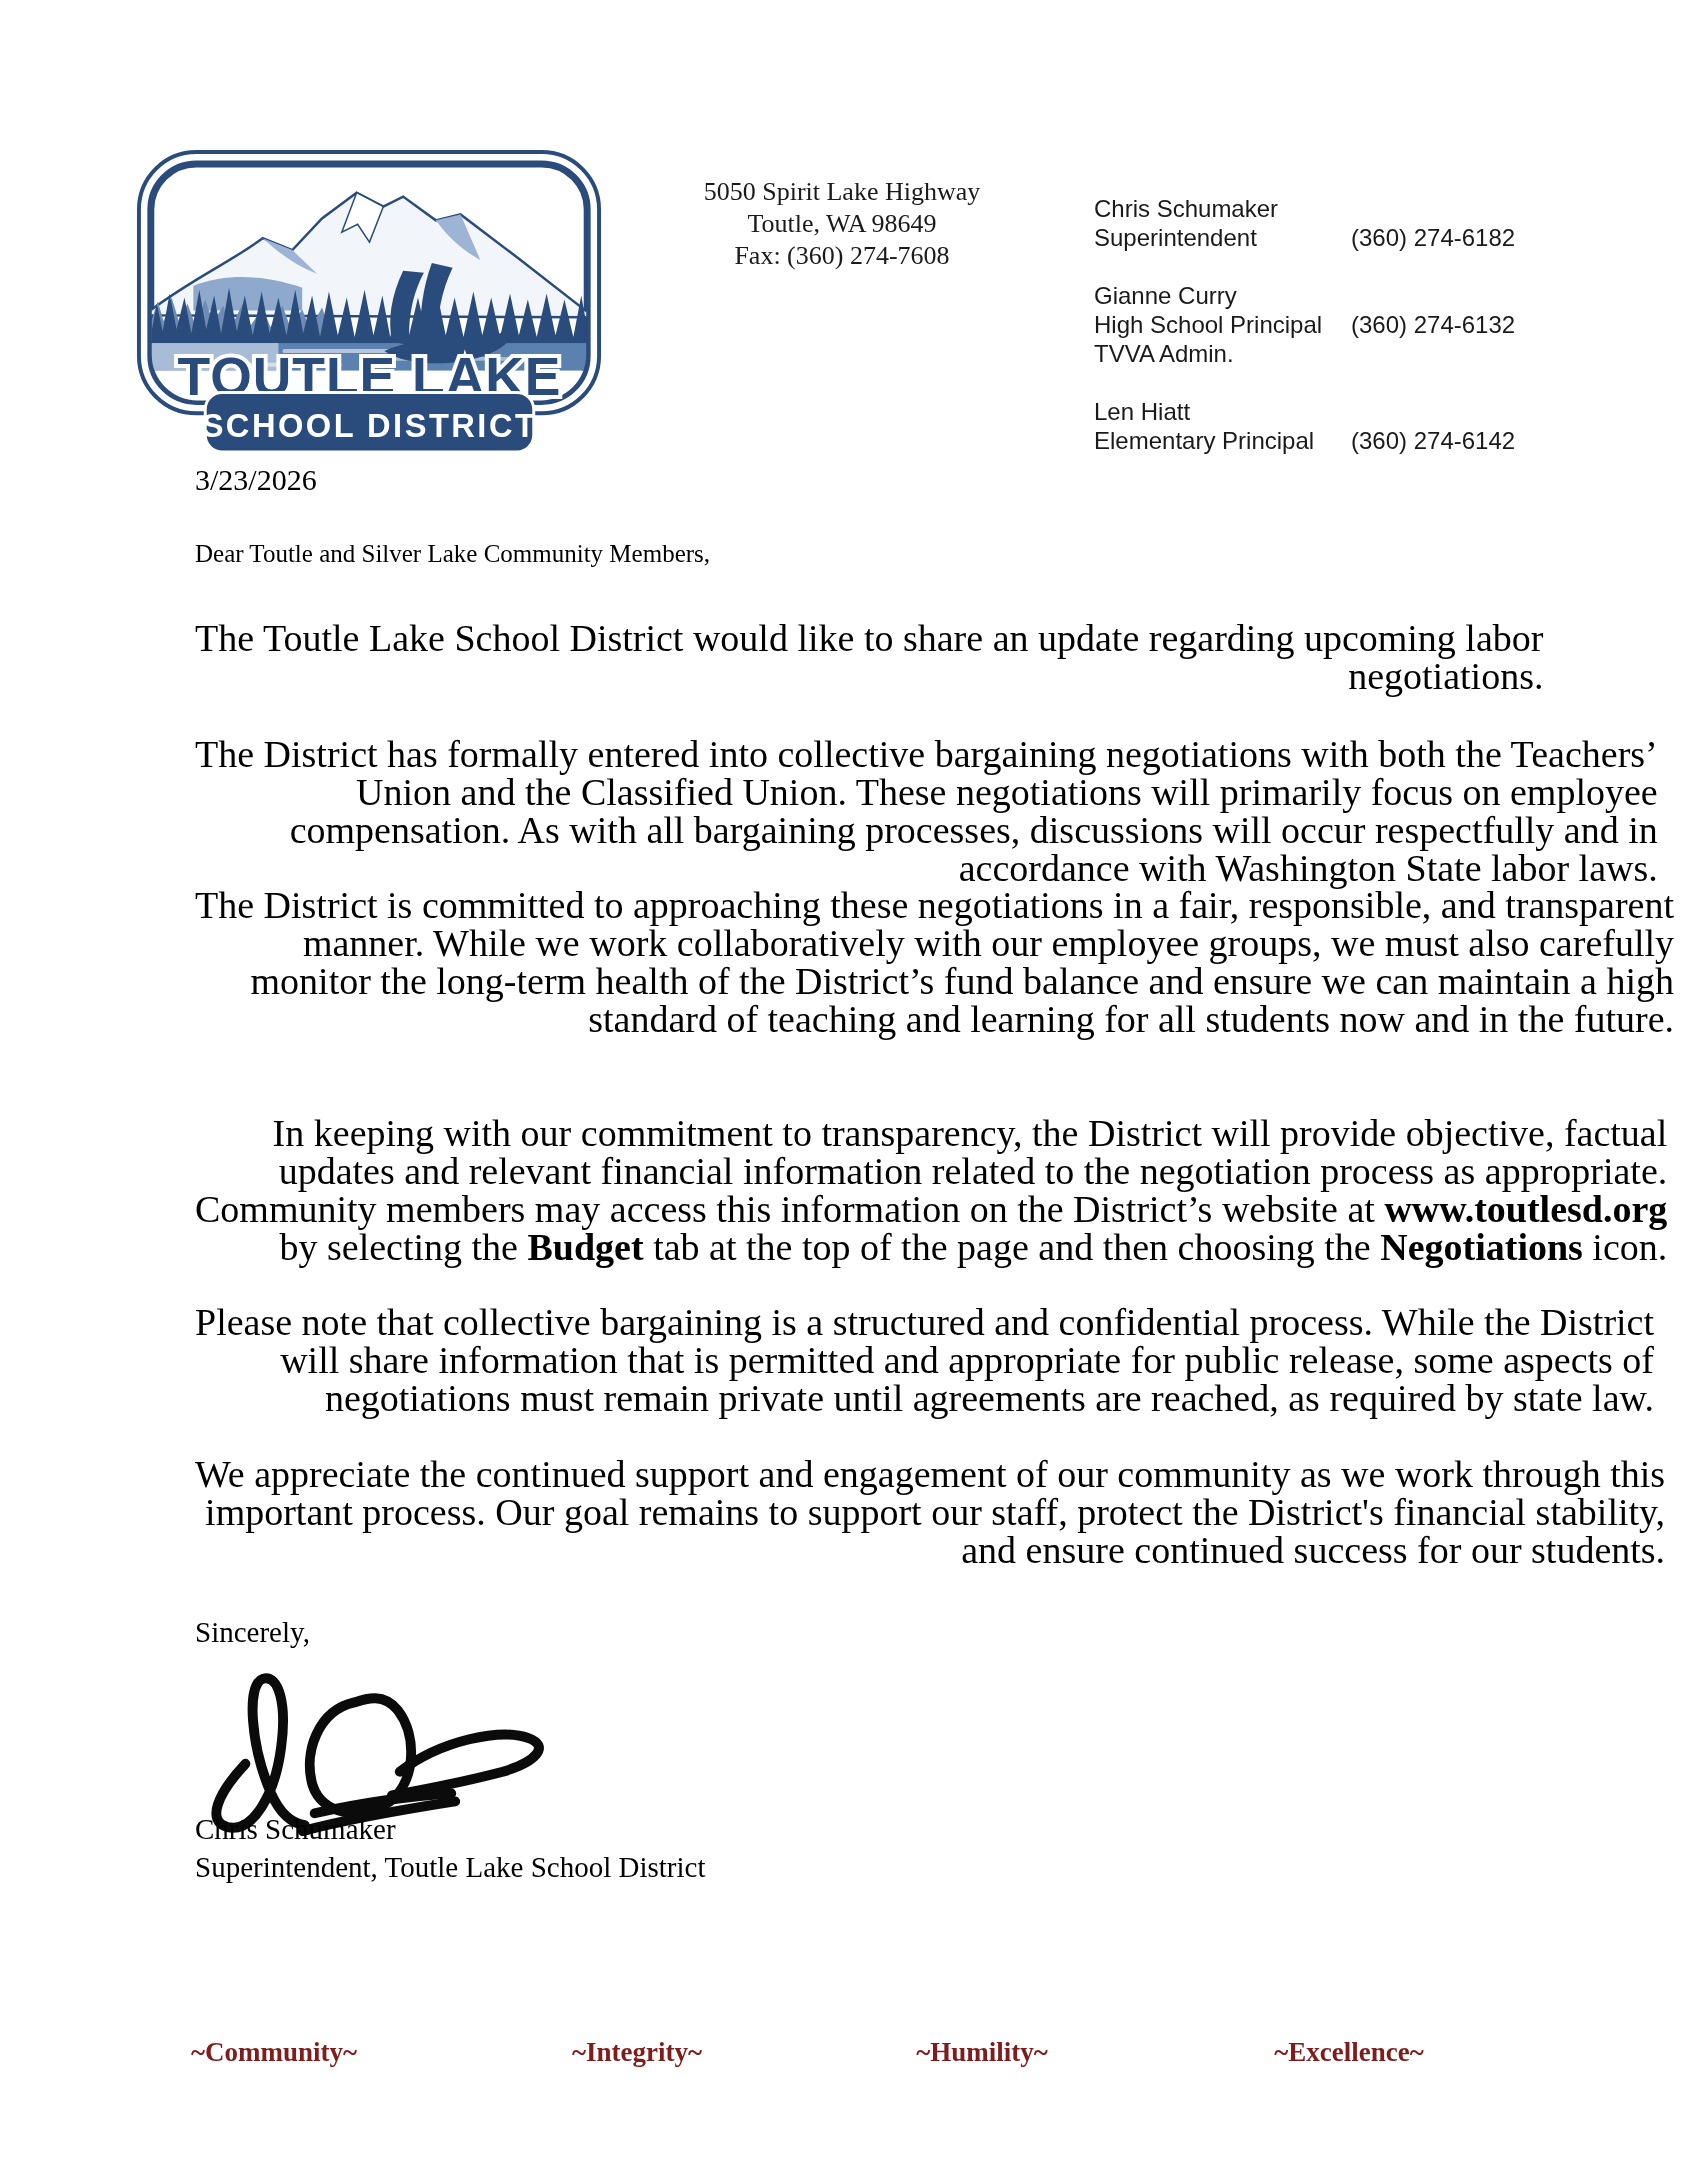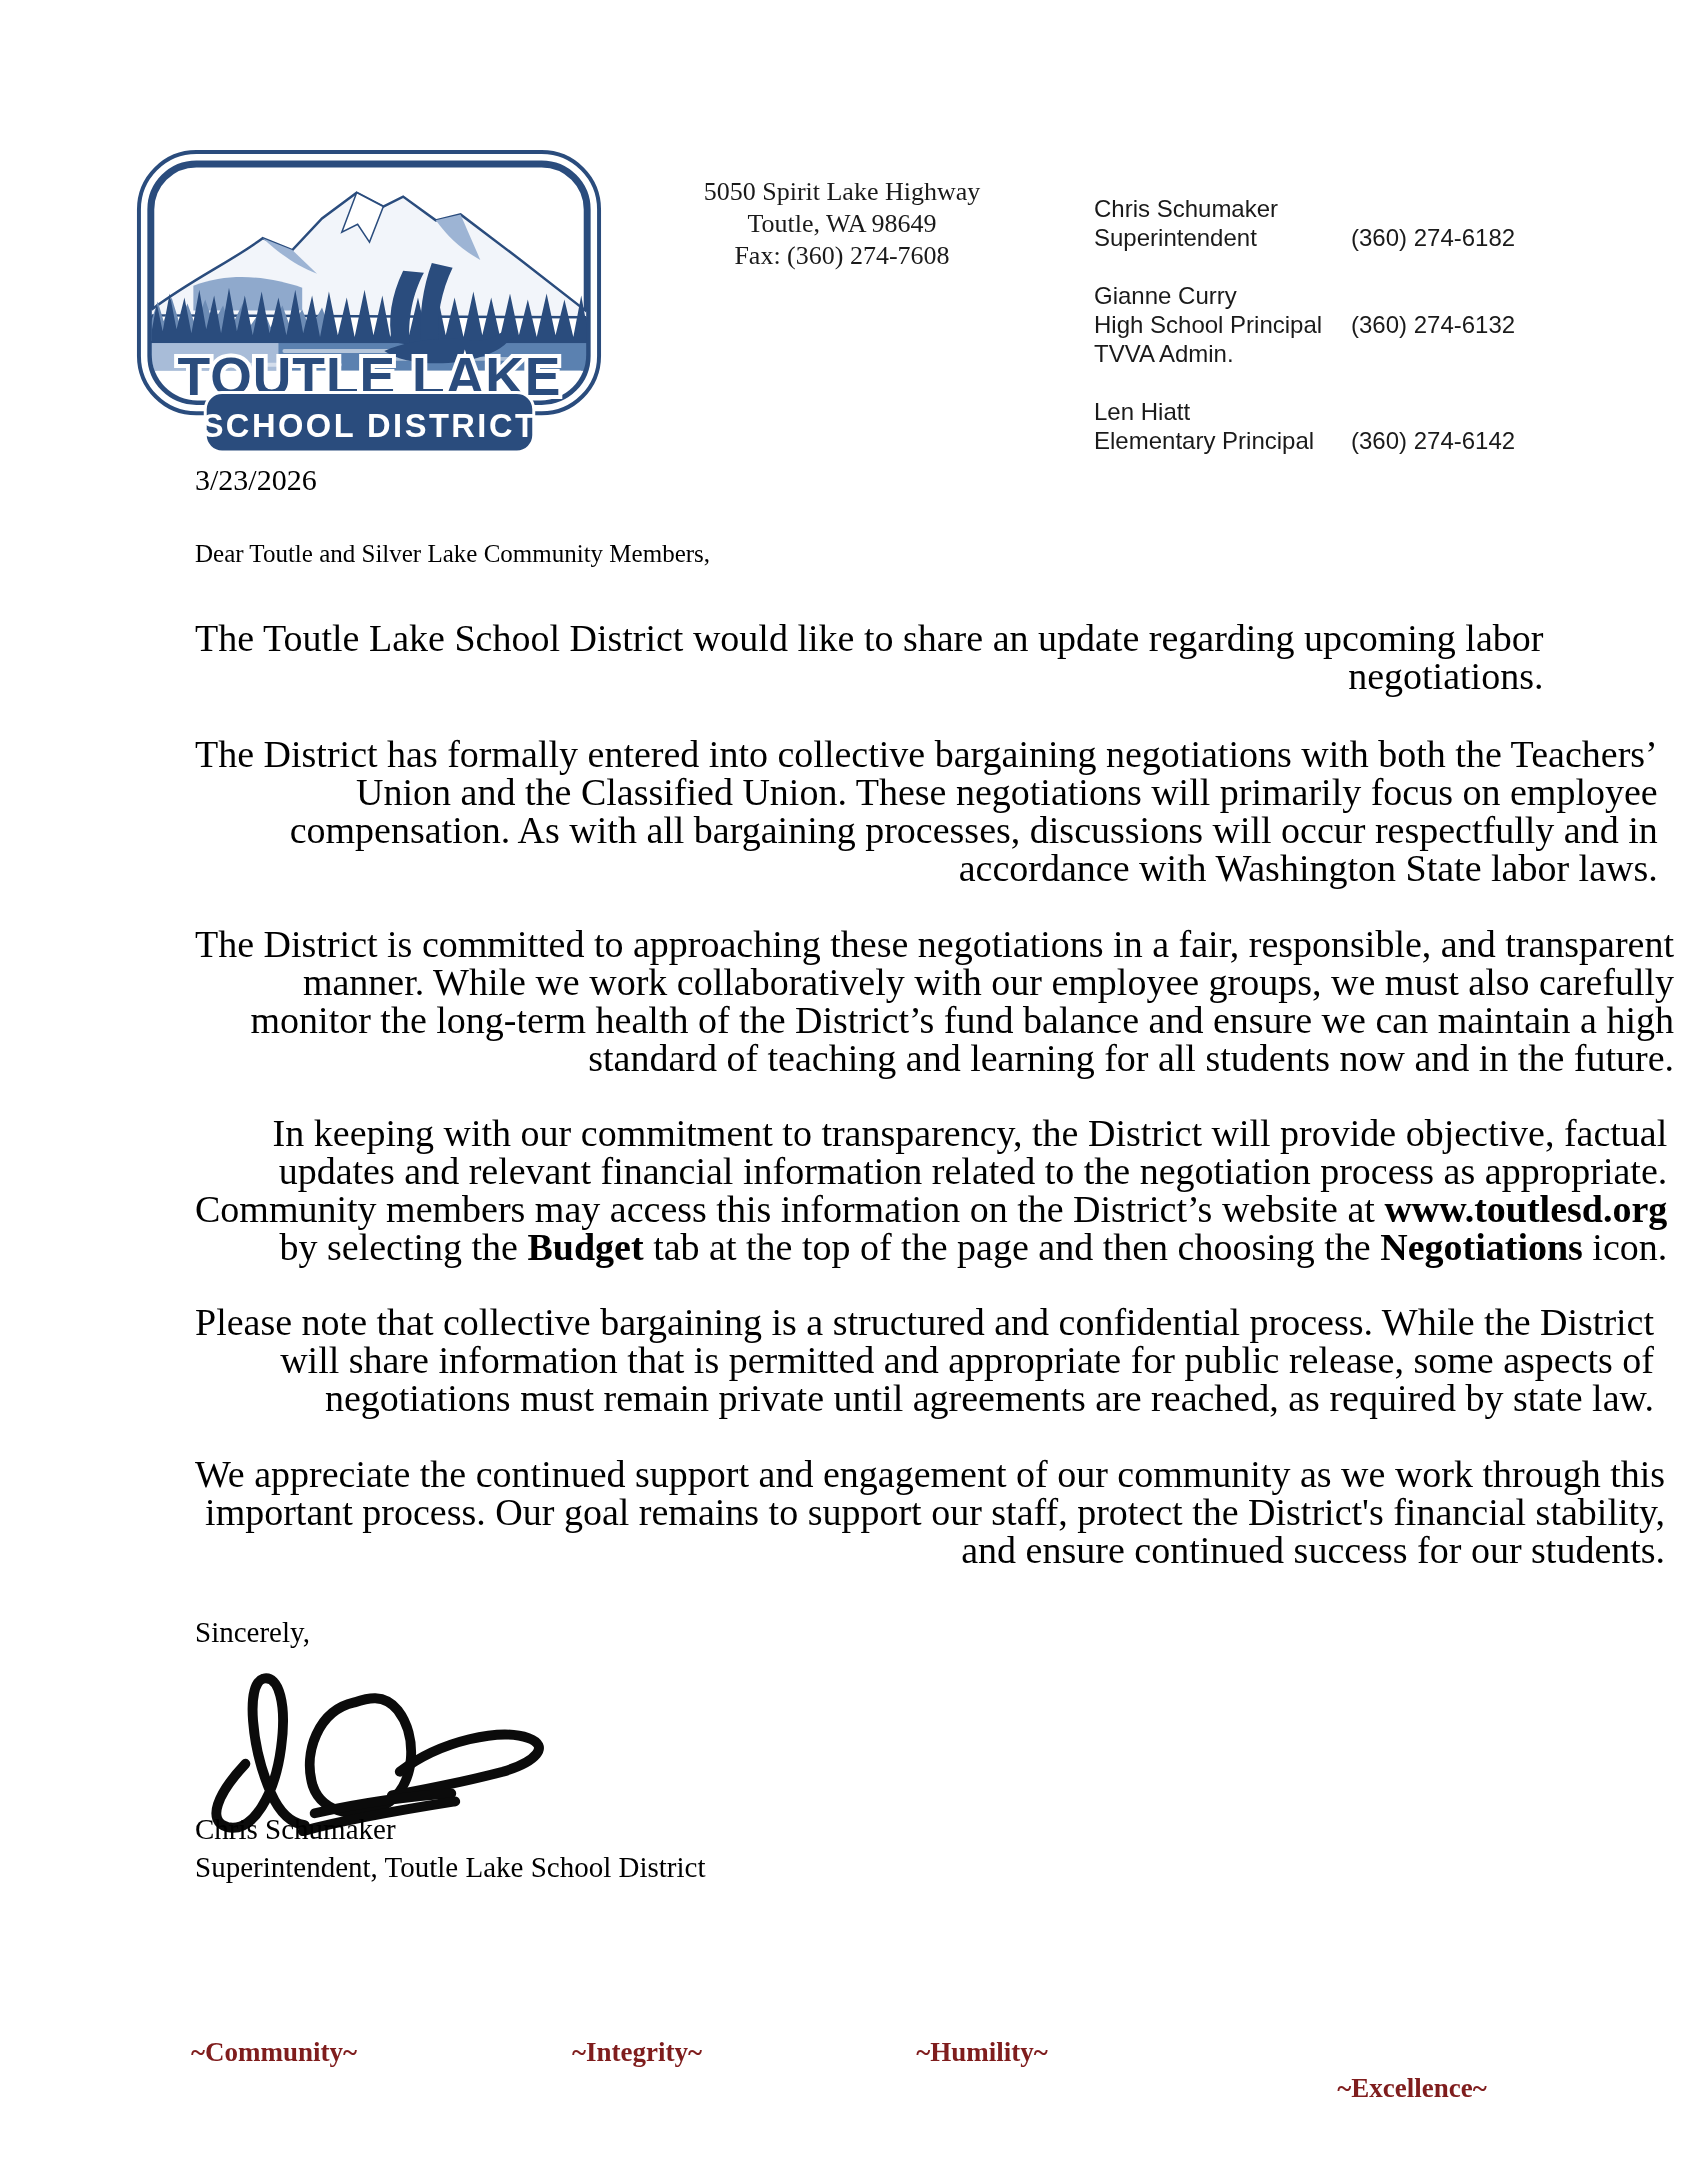--- a/index.html
+++ b/index.html
@@ -15,33 +15,33 @@
   .contact{margin-bottom:29px;}
   .crow{display:flex;}
   .clabel{width:257px;flex:0 0 257px;}
   .cphone{white-space:nowrap;}
 
   
   .abs{position:absolute;left:195px;margin:0;}
   .dateline{top:463px;font-size:30px;}
   .salutation{top:540px;font-size:25px;}
   p.body{font-size:38px;line-height:38px;white-space:pre;margin:0;text-align:right;}
-  .p1{top:619px;} .p2{top:735px;} .p3{top:925px;} .p4{top:1114px;}
+  .p1{top:619px;} .p2{top:735px;} .p3{top:886px;} .p4{top:1114px;}
   .p5{top:1303px;} .p6{top:1455px;}
   .closing{top:1616px;font-size:29px;}
   b{font-weight:bold;}
 
   .sig{position:absolute;left:188px;top:1645px;width:386px;height:198px;}
   .signer{top:1810px;font-size:29px;line-height:38px;white-space:pre;}
 
   
   .footer-item{position:absolute;top:2037px;transform:translateX(-50%);
                font-family:"Liberation Serif", serif;font-weight:bold;
                font-size:27px;color:#7f1d1d;white-space:nowrap;}
-  .f0{left:274px;} .f1{left:637px;text-align:right;} .f2{left:982px;} .f3{left:1412px;margin-top:36px;}
+  .f0{left:274px;} .f1{left:637px;text-align:right;} .f2{left:982px;} .f3{left:1349px;}
 </style>
 </head>
 <body>
 
 <div class="page">
 
   <div class="logo-wrap">
     <svg width="470" height="309" viewBox="0 0 475 312">
       <defs>
         <clipPath id="badgeClip">

